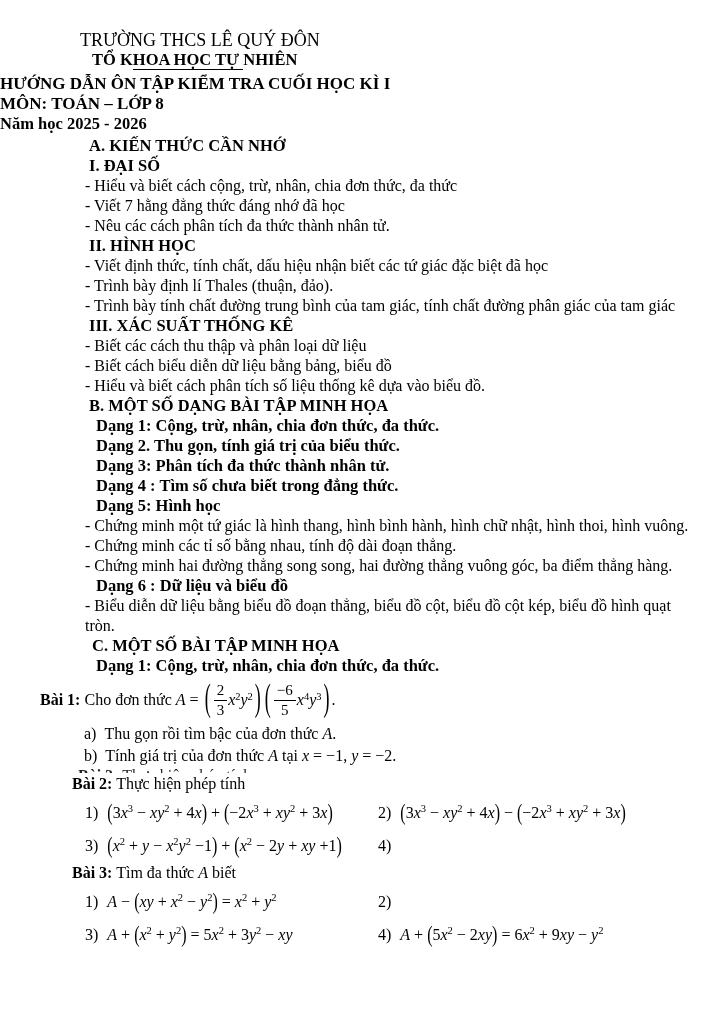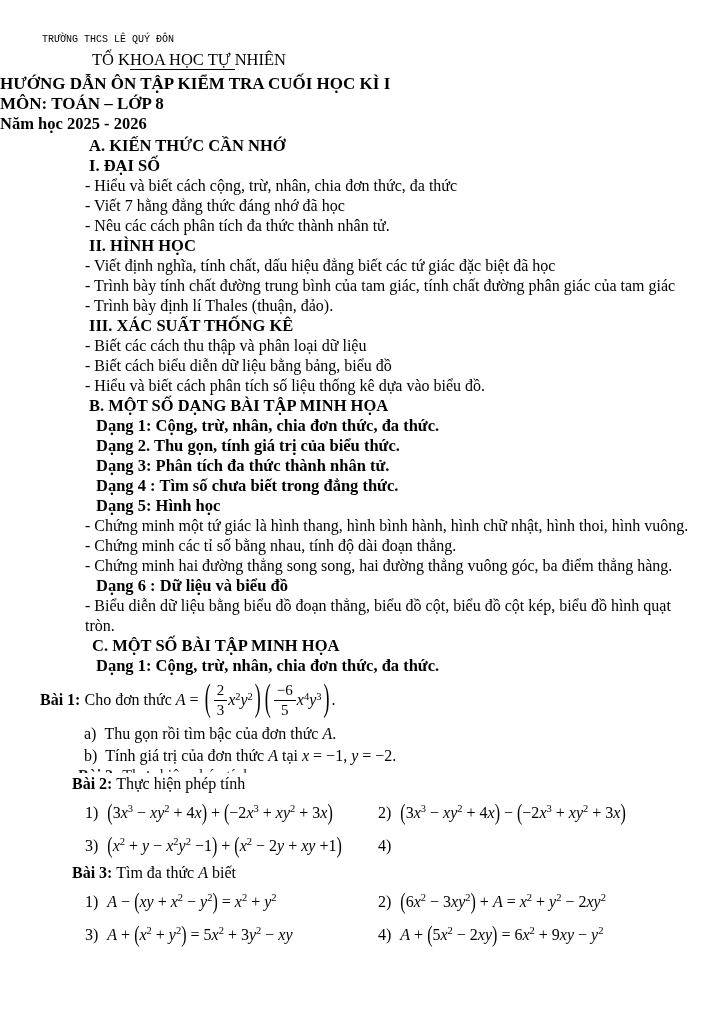--- a/index.html
+++ b/index.html
@@ -2,22 +2,22 @@
 <html><head>
 <meta charset="utf-8">
 <style>
   html,body{margin:0;padding:0;background:#fff;}
   .page{
     width:724px;height:1024px;background:#ffffff;color:#000;
     font-family:"Liberation Serif",serif;font-size:16px;line-height:20px;
     overflow:hidden;position:relative;box-sizing:border-box;padding-top:30px;
   }
   
-  .school{margin-left:42px;font-size:10px;font-family:Liberation Mono, monospace;}
-  .dept{margin-left:92px;font-weight:normal;font-size:16.5px;}
+  .school{margin-left:80px;font-size:18px;}
+  .dept{margin-left:92px;font-weight:bold;font-size:16.5px;}
   .dept .u{border-bottom:1.6px solid #000;}
   .tblock{text-align:left;font-weight:bold;margin-top:4px;margin-bottom:2px;}
   .t-main{font-size:17px;}
   .t-year{font-size:16.5px;}
   
   .sh{font-weight:bold;margin-left:89px;font-size:16.5px;}
   .sh.c{margin-left:92px;}
   
   .li{margin-left:85px;max-width:592px;padding-left:11px;text-indent:-11px;}
   .dang{font-weight:bold;margin-left:96px;font-size:16.5px;}
@@ -57,23 +57,23 @@
     <div class="t-main">MÔN: TOÁN – LỚP 8</div>
     <div class="t-year">Năm học 2025 - 2026</div>
   </div>
 
   <div class="sh">A. KIẾN THỨC CẦN NHỚ</div>
   <div class="sh">I. ĐẠI SỐ</div>
   <div class="li">- Hiểu và biết cách cộng, trừ, nhân, chia đơn thức, đa thức</div>
   <div class="li">- Viết 7 hằng đẳng thức đáng nhớ đã học</div>
   <div class="li">- Nêu các cách phân tích đa thức thành nhân tử.</div>
   <div class="sh">II. HÌNH HỌC</div>
-  <div class="li">- Viết định nghĩa, tính chất, dấu hiệu đẳng biết các tứ giác đặc biệt đã học</div>
+  <div class="li">- Viết định thức, tính chất, dấu hiệu nhận biết các tứ giác đặc biệt đã học</div>
+  <div class="li">- Trình bày định lí Thales (thuận, đảo).</div>
   <div class="li">- Trình bày tính chất đường trung bình của tam giác, tính chất đường phân giác của tam giác</div>
-  <div class="li">- Trình bày định lí Thales (thuận, đảo).</div>
   <div class="sh">III. XÁC SUẤT THỐNG KÊ</div>
   <div class="li">- Biết các cách thu thập và phân loại dữ liệu</div>
   <div class="li">- Biết cách biểu diễn dữ liệu bằng bảng, biểu đồ</div>
   <div class="li">- Hiểu và biết cách phân tích số liệu thống kê dựa vào biểu đồ.</div>
 
   <div class="sh">B. MỘT SỐ DẠNG BÀI TẬP MINH HỌA</div>
   <div class="dang">Dạng 1: Cộng, trừ, nhân, chia đơn thức, đa thức.</div>
   <div class="dang">Dạng 2. Thu gọn, tính giá trị của biểu thức.</div>
   <div class="dang">Dạng 3: Phân tích đa thức thành nhân tử.</div>
   <div class="dang">Dạng 4 : Tìm số chưa biết trong đẳng thức.</div>
@@ -113,21 +113,20 @@
   </div>
 
   <div class="bai bai-head"><b>Bài 3:</b> <span>Tìm đa thức </span><span class="m"><i>A</i></span><span> biết</span></div>
   <div class="ex-grid">
     <div class="ex">
         <span class="no">1)</span>
         <span class="m"><i>A</i> − <span class="mp">(</span><i>x</i><i>y</i> + <i>x</i><sup>2</sup> − <i>y</i><sup>2</sup><span class="mp">)</span> = <i>x</i><sup>2</sup> + <i>y</i><sup>2</sup></span>
       </div>
     <div class="ex">
         <span class="no">2)</span>
-        <span class="m"><span class="mp">(</span>6<i>x</i><sup>2</sup> − 3<i>x</i><i>y</i><sup>2</sup><span class="mp">)</span> + <i>A</i> = <i>x</i><sup>2</sup> + <i>y</i><sup>2</sup> − 2<i>x</i><i>y</i><sup>2</sup></span>
       </div>
     <div class="ex">
         <span class="no">3)</span>
         <span class="m"><i>A</i> + <span class="mp">(</span><i>x</i><sup>2</sup> + <i>y</i><sup>2</sup><span class="mp">)</span> = 5<i>x</i><sup>2</sup> + 3<i>y</i><sup>2</sup> − <i>x</i><i>y</i></span>
       </div>
     <div class="ex">
         <span class="no">4)</span>
         <span class="m"><i>A</i> + <span class="mp">(</span>5<i>x</i><sup>2</sup> − 2<i>x</i><i>y</i><span class="mp">)</span> = 6<i>x</i><sup>2</sup> + 9<i>x</i><i>y</i> − <i>y</i><sup>2</sup></span>
       </div>
   </div>

